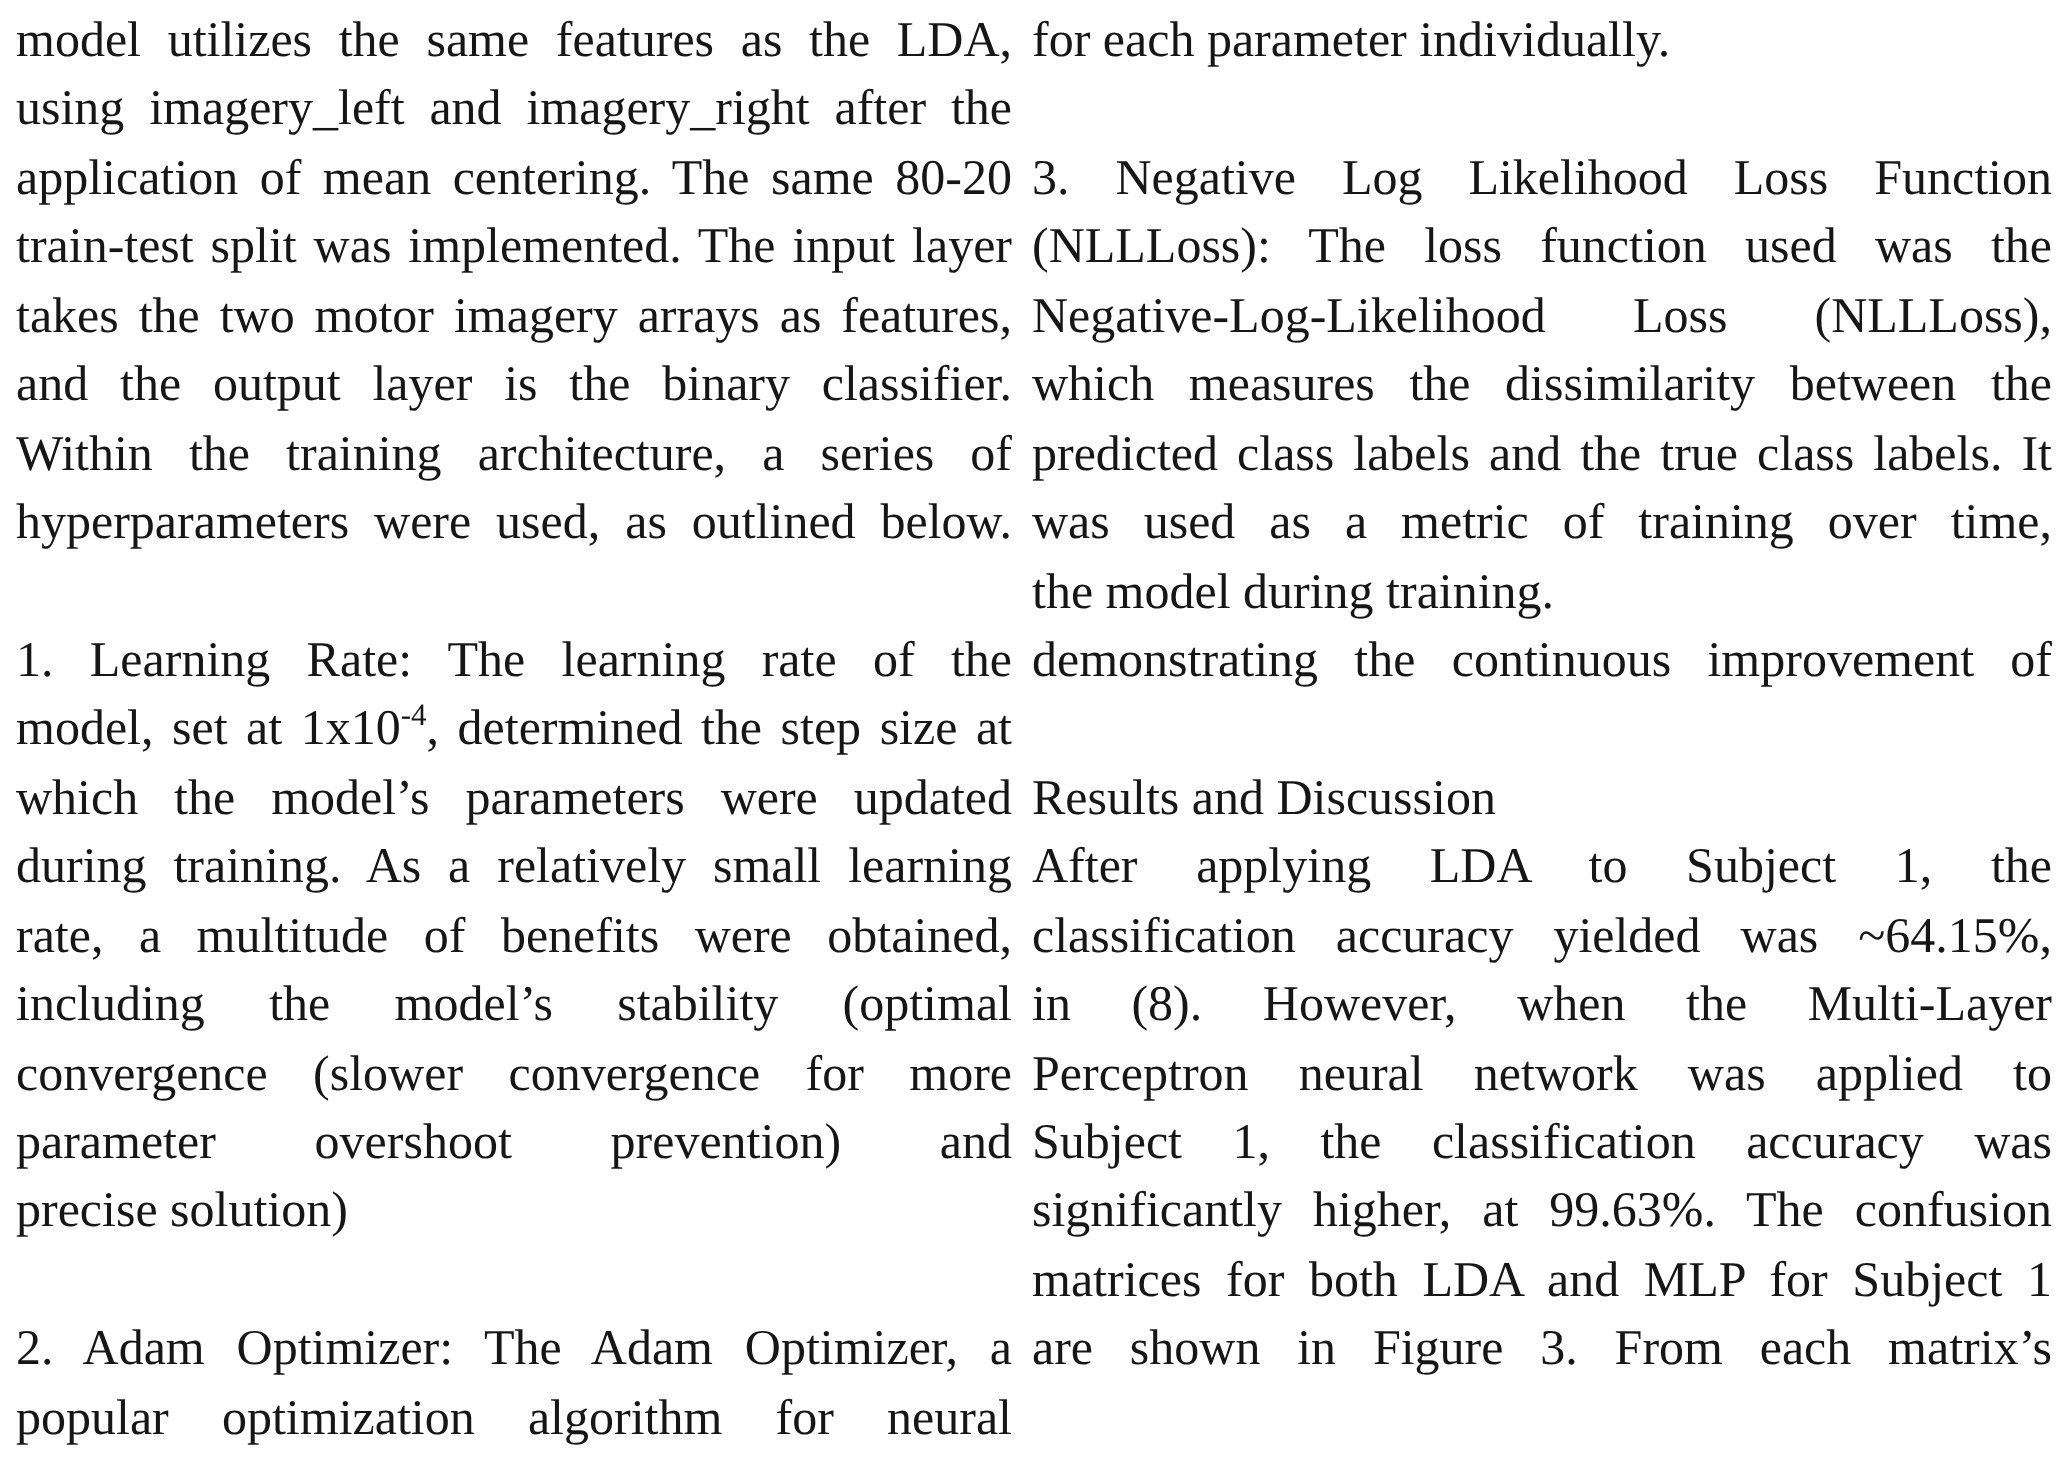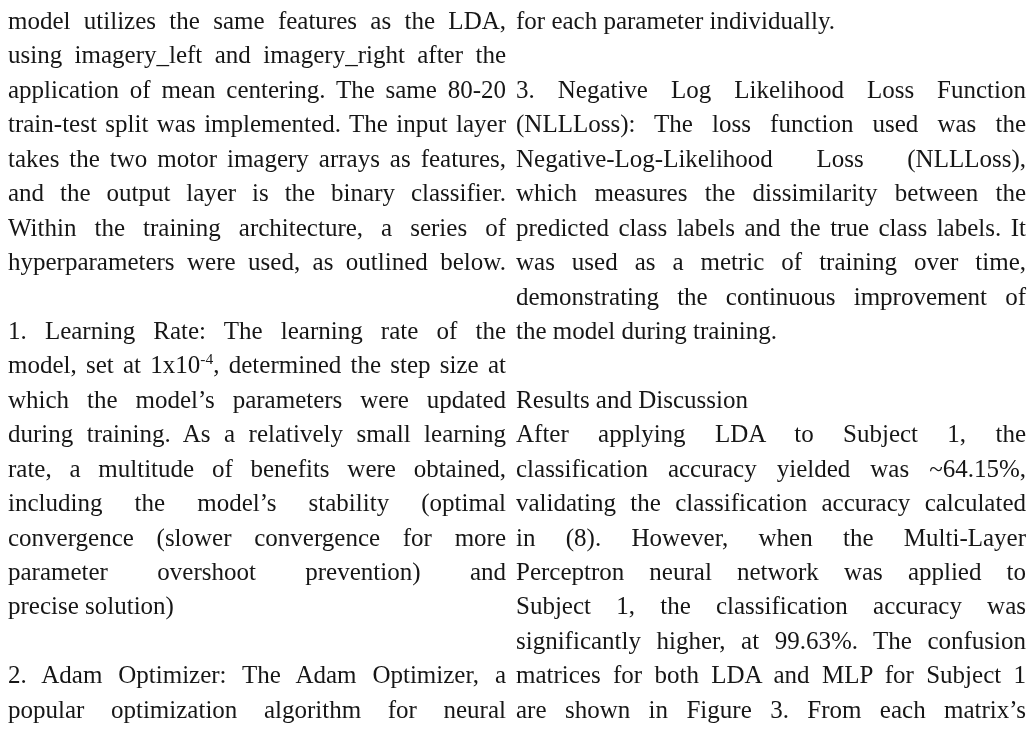--- a/index.html
+++ b/index.html
@@ -85,29 +85,28 @@
     <div class="line l">for each parameter individually.</div>
 
     <div class="spacer"></div>
 
     <div class="line j">3. Negative Log Likelihood Loss Function</div>
     <div class="line j">(NLLLoss): The loss function used was the</div>
     <div class="line j">Negative-Log-Likelihood Loss (NLLLoss),</div>
     <div class="line j">which measures the dissimilarity between the</div>
     <div class="line j">predicted class labels and the true class labels. It</div>
     <div class="line j">was used as a metric of training over time,</div>
+    <div class="line l">the model during training.</div>
     <div class="line j">demonstrating the continuous improvement of</div>
-    <div class="line l">the model during training.</div>
 
     <div class="spacer"></div>
 
     <div class="line l bold">Results and Discussion</div>
     <div class="line j">After applying LDA to Subject 1, the</div>
     <div class="line j">classification accuracy yielded was ~64.15%,</div>
-    <div class="line j">validating the classification accuracy calculated</div>
     <div class="line j">in (8). However, when the Multi-Layer</div>
     <div class="line j">Perceptron neural network was applied to</div>
     <div class="line j">Subject 1, the classification accuracy was</div>
     <div class="line j">significantly higher, at 99.63%. The confusion</div>
     <div class="line j">matrices for both LDA and MLP for Subject 1</div>
     <div class="line j">are shown in Figure 3. From each matrix’s</div>
   </div>
 
 </div>
 

